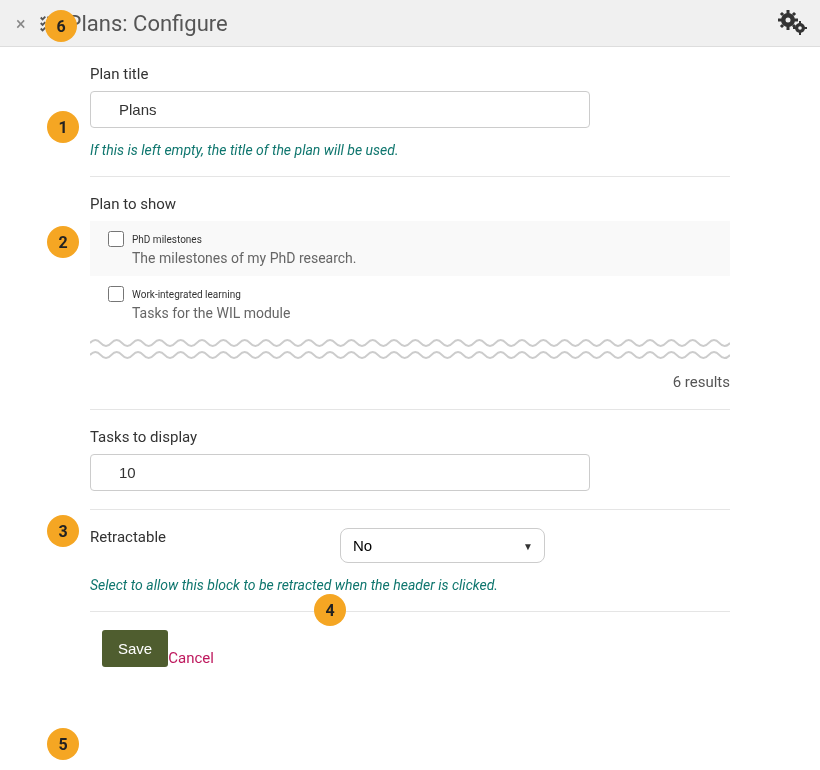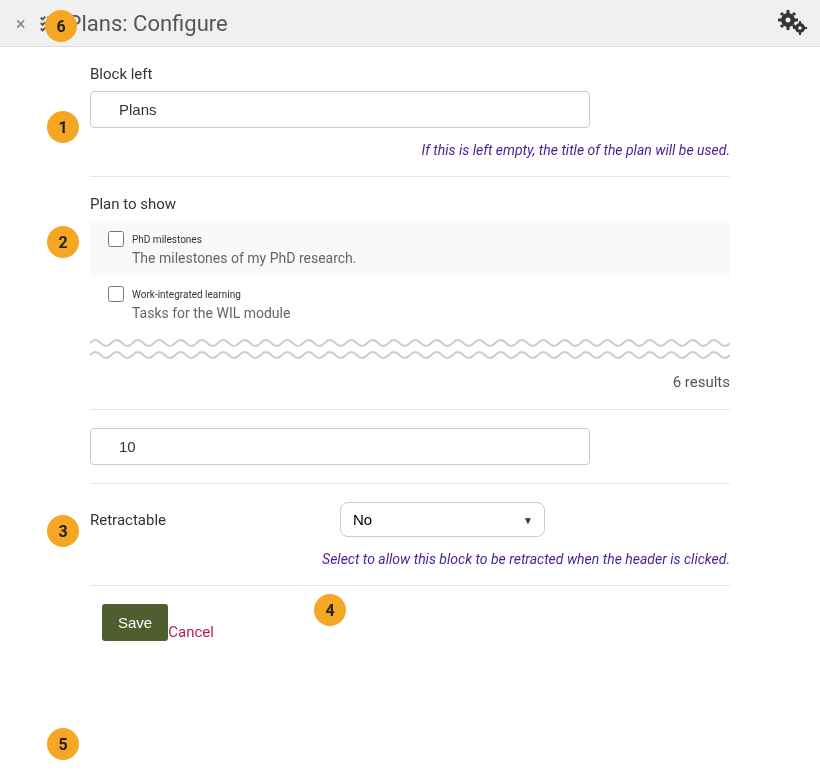--- a/index.html
+++ b/index.html
@@ -48,24 +48,23 @@
     .text-input {
       width: 500px;
       padding: 9px 28px;
       font-size: 15px;
       border: 1px solid #ccc;
       border-radius: 4px;
       color: #333;
     }
     .help-text {
       font-style: italic;
-      color: #4c1d95;
+      color: #0f766e;
       font-size: 14px;
       margin-top: 14px;
-      text-align: right;
     }
     .divider {
       border: none;
       border-top: 1px solid #e5e5e5;
       margin: 18px 0;
     }
     .plan-option {
       padding: 10px 18px;
     }
     .plan-option.alt {
@@ -95,21 +94,21 @@
       margin-top: 6px;
     }
     .results-count {
       text-align: right;
       font-size: 15px;
       color: #555;
       margin-top: 8px;
     }
     .retractable-row {
       display: flex;
-      align-items: center;
+      align-items: flex-start;
       gap: 20px;
     }
     .retractable-label {
       font-size: 15px;
       color: #333;
       width: 230px;
     }
     .select-wrap {
       position: relative;
       width: 205px;
@@ -213,21 +212,21 @@
         <rect x="15" y="17" width="3" height="2"></rect>
         <rect x="26" y="17" width="3" height="2"></rect>
       </g>
     </svg>
   </span>
 </div>
 
 <div class="content">
 
   
-  <label class="field-label">Block left</label>
+  <label class="field-label">Plan title</label>
   <input type="text" class="text-input" value="Plans" style="">
   <div class="help-text">If this is left empty, the title of the plan will be used.</div>
 
   <hr class="divider">
 
   
   <label class="field-label">Plan to show</label>
 
   <div class="plan-option alt">
     <div class="plan-row">
@@ -249,20 +248,21 @@
     <svg width="100%" height="24" preserveAspectRatio="none" viewBox="0 0 720 24">
       <path d="M0 6 Q 6 0, 12 6 T 24 6 T 36 6 T 48 6 T 60 6 T 72 6 T 84 6 T 96 6 T 108 6 T 120 6 T 132 6 T 144 6 T 156 6 T 168 6 T 180 6 T 192 6 T 204 6 T 216 6 T 228 6 T 240 6 T 252 6 T 264 6 T 276 6 T 288 6 T 300 6 T 312 6 T 324 6 T 336 6 T 348 6 T 360 6 T 372 6 T 384 6 T 396 6 T 408 6 T 420 6 T 432 6 T 444 6 T 456 6 T 468 6 T 480 6 T 492 6 T 504 6 T 516 6 T 528 6 T 540 6 T 552 6 T 564 6 T 576 6 T 588 6 T 600 6 T 612 6 T 624 6 T 636 6 T 648 6 T 660 6 T 672 6 T 684 6 T 696 6 T 708 6 T 720 6" stroke="#ccc" stroke-width="2" fill="none"></path>
       <path d="M0 18 Q 6 12, 12 18 T 24 18 T 36 18 T 48 18 T 60 18 T 72 18 T 84 18 T 96 18 T 108 18 T 120 18 T 132 18 T 144 18 T 156 18 T 168 18 T 180 18 T 192 18 T 204 18 T 216 18 T 228 18 T 240 18 T 252 18 T 264 18 T 276 18 T 288 18 T 300 18 T 312 18 T 324 18 T 336 18 T 348 18 T 360 18 T 372 18 T 384 18 T 396 18 T 408 18 T 420 18 T 432 18 T 444 18 T 456 18 T 468 18 T 480 18 T 492 18 T 504 18 T 516 18 T 528 18 T 540 18 T 552 18 T 564 18 T 576 18 T 588 18 T 600 18 T 612 18 T 624 18 T 636 18 T 648 18 T 660 18 T 672 18 T 684 18 T 696 18 T 708 18 T 720 18" stroke="#ccc" stroke-width="2" fill="none"></path>
     </svg>
   </div>
   <div class="results-count">6 results</div>
 
   <hr class="divider">
 
   
+  <label class="field-label">Tasks to display</label>
   <input type="text" class="text-input" value="10" style="">
 
   <hr class="divider">
 
   
   <div class="retractable-row">
     <span class="retractable-label">Retractable</span>
     <div class="select-wrap">
       <select class="select-box">
         <option>No</option>

